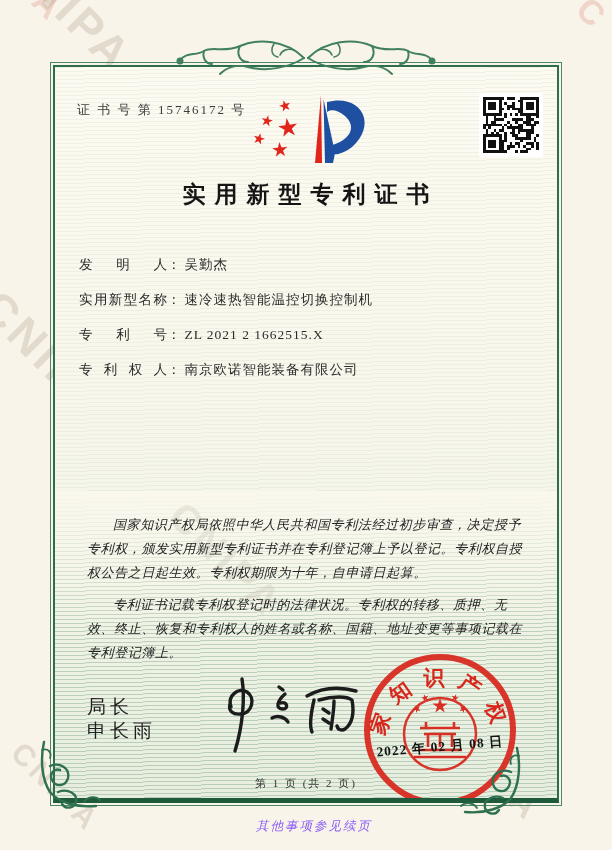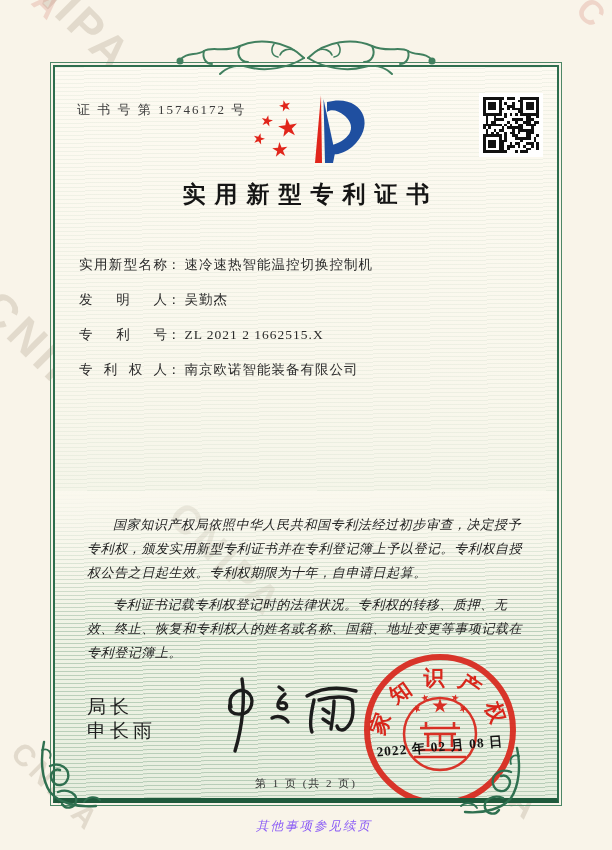--- a/index.html
+++ b/index.html
@@ -351,24 +351,24 @@
             <rect x="14" y="20" width="1" height="1"></rect>
             <rect x="15" y="20" width="1" height="1"></rect>
             <rect x="16" y="20" width="1" height="1"></rect>
           </svg>
       </div>
 
       <div class="title">实用新型专利证书</div>
 
       <div class="fields">
         <div class="f-row">
-          <span class="f-label">实用新型名称</span><span class="f-colon">：</span><span class="f-value">速冷速热智能温控切换控制机</span>
+          <span class="f-label">发明人</span><span class="f-colon">：</span><span class="f-value">吴勤杰</span>
         </div>
         <div class="f-row">
-          <span class="f-label">发明人</span><span class="f-colon">：</span><span class="f-value">吴勤杰</span>
+          <span class="f-label">实用新型名称</span><span class="f-colon">：</span><span class="f-value">速冷速热智能温控切换控制机</span>
         </div>
         <div class="f-row">
           <span class="f-label">专利号</span><span class="f-colon">：</span><span class="f-value">ZL 2021 2 1662515.X</span>
         </div>
         <div class="f-row">
           <span class="f-label">专利权人</span><span class="f-colon">：</span><span class="f-value">南京欧诺智能装备有限公司</span>
         </div>
       </div>
 
       <div class="body-text">

